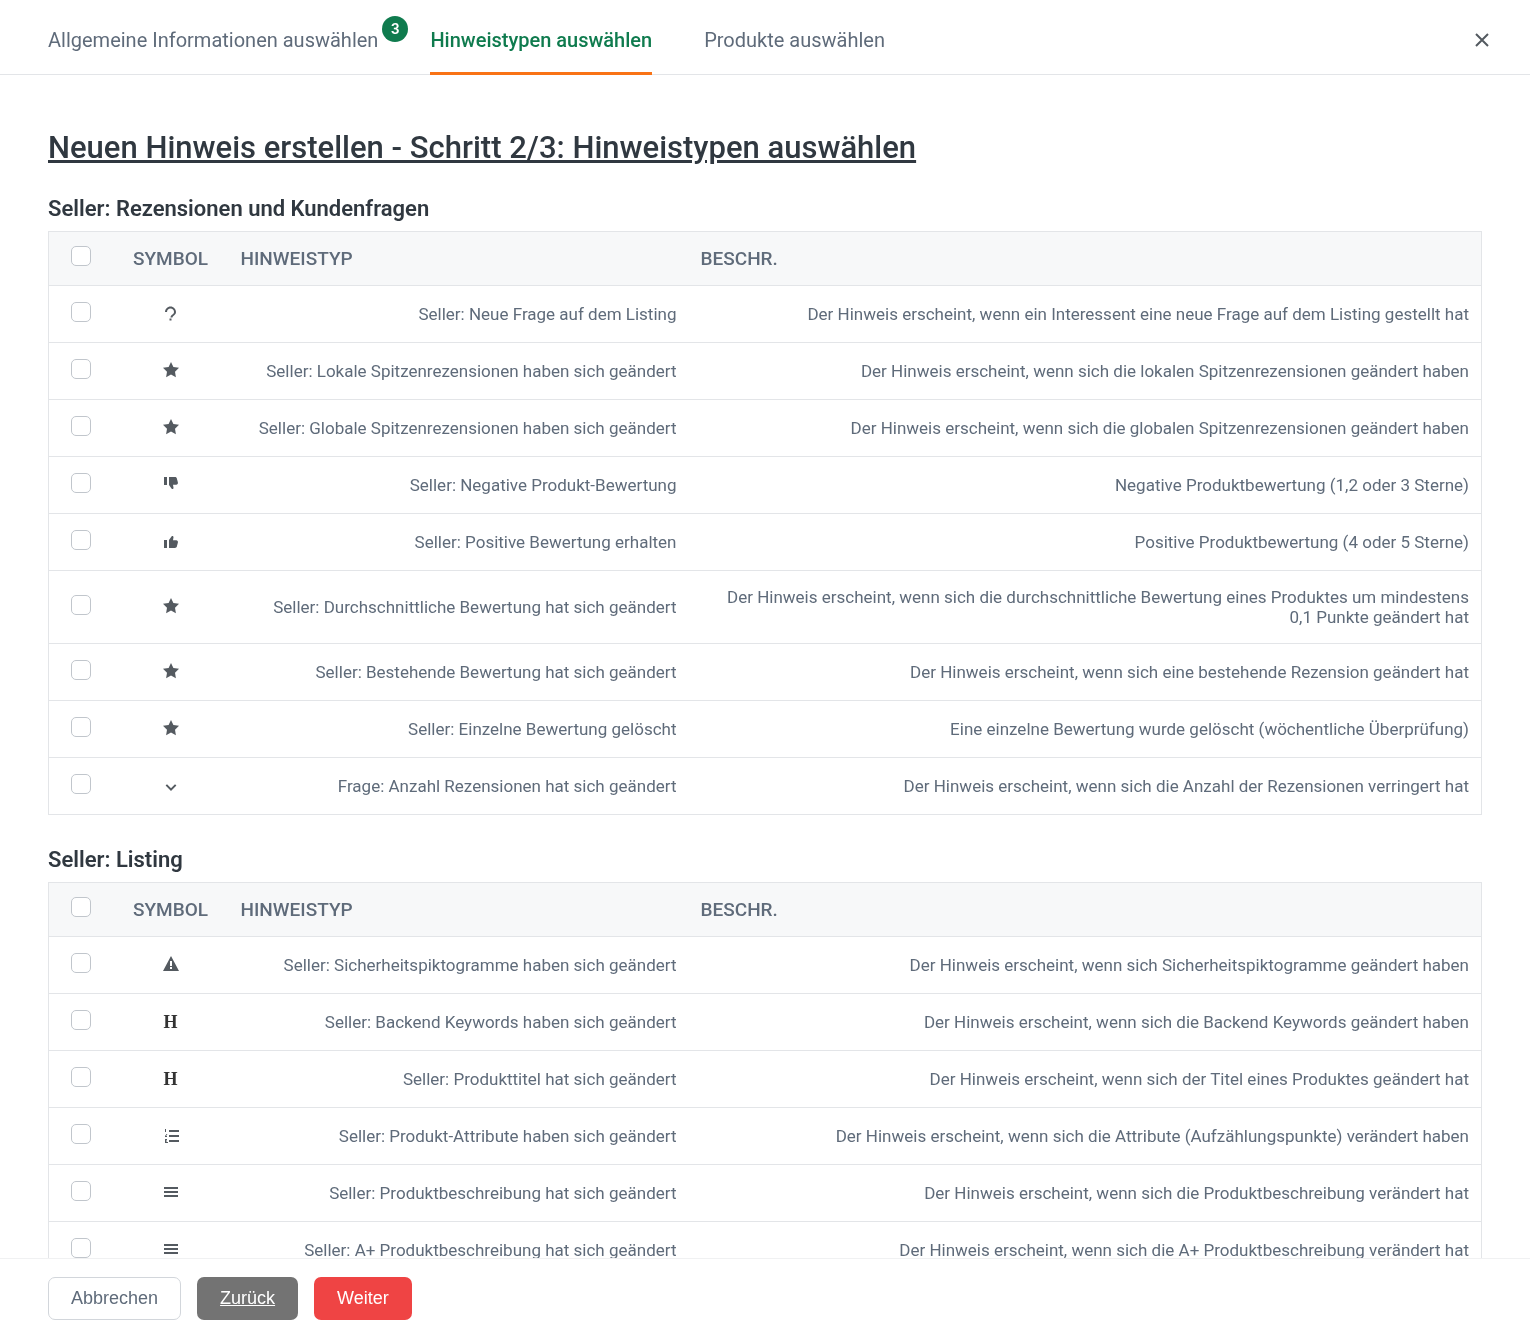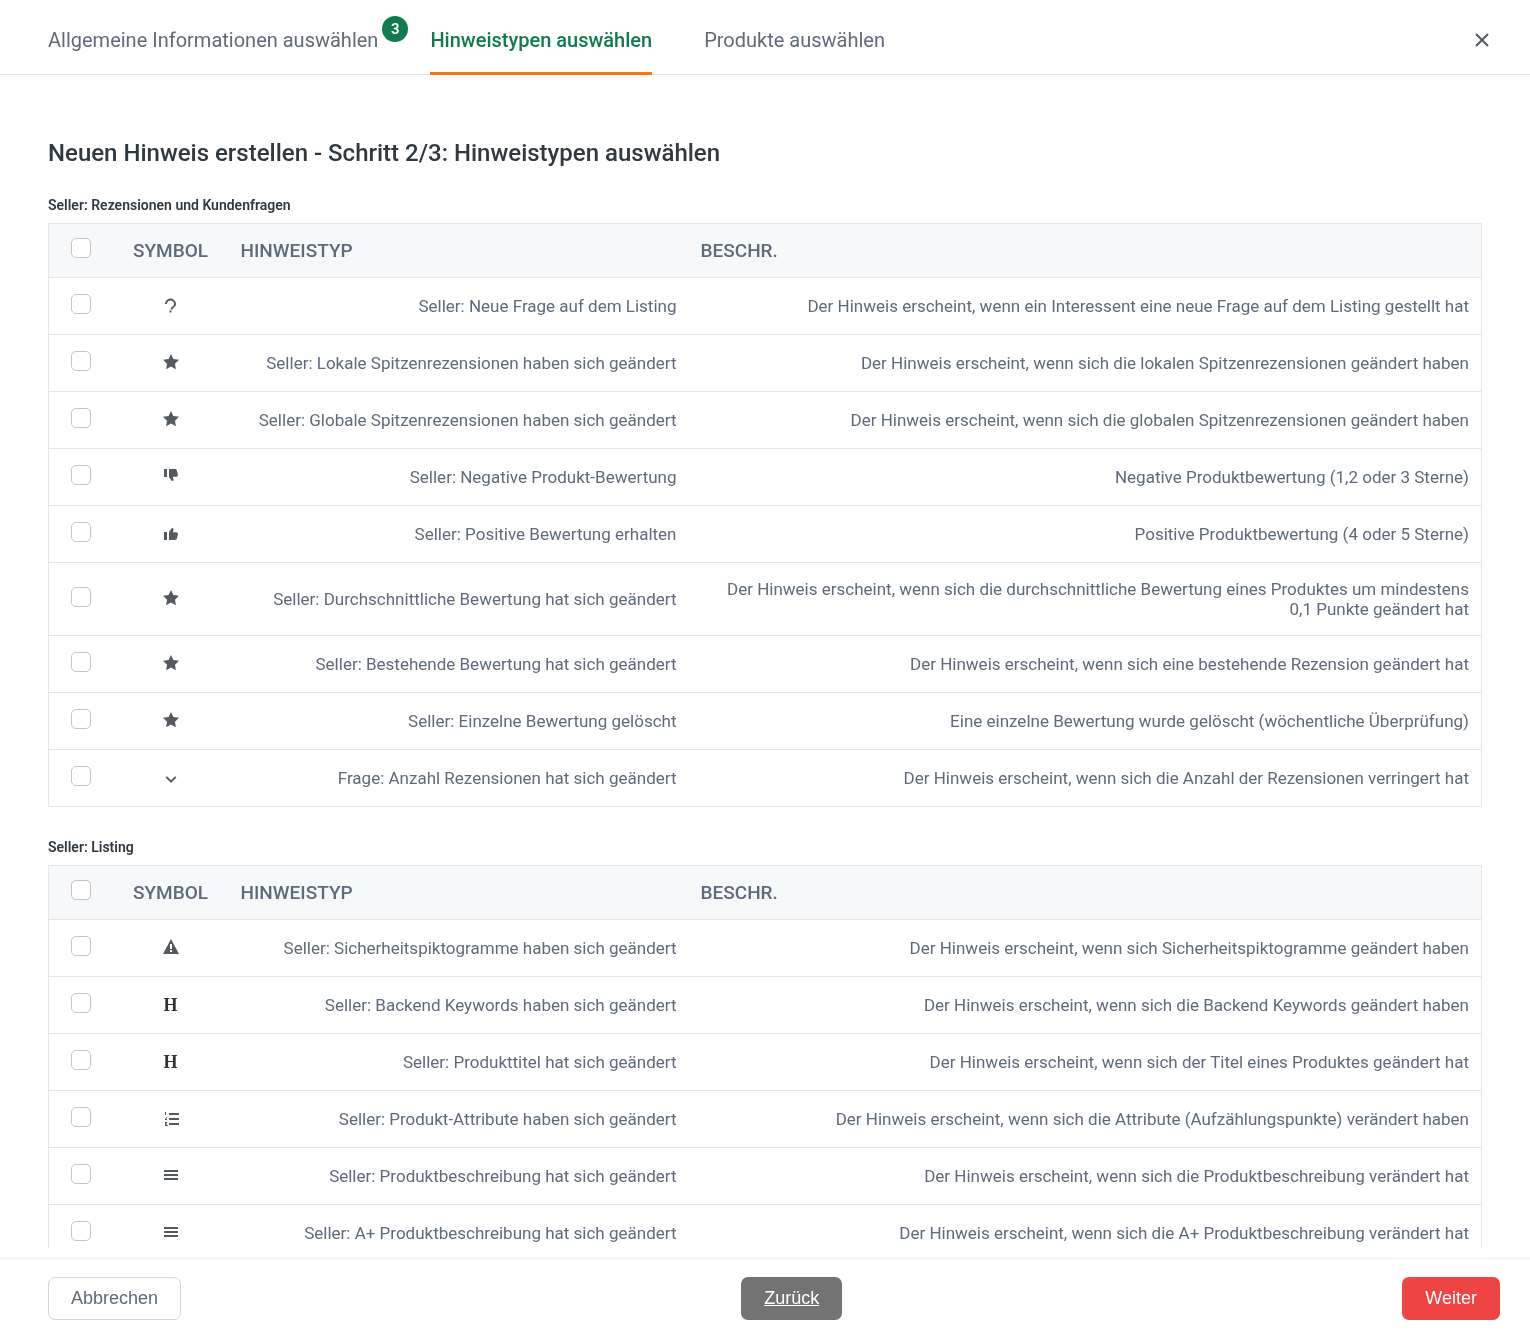--- a/index.html
+++ b/index.html
@@ -1,38 +1,38 @@
 <!DOCTYPE html>
 <html><head>
 <meta charset="utf-8">
 <style>
   * { box-sizing: border-box; }
   html, body { margin: 0; padding: 0; font-family: -apple-system, BlinkMacSystemFont, "Segoe UI", Roboto, "Helvetica Neue", Arial, sans-serif; background: #fff; }
-  .modal { position: relative; width: 100%; height: 100vh; display: flex; flex-direction: column; gap: 10px; }
+  .modal { position: relative; width: 100%; height: 100vh; display: flex; flex-direction: column; }
   .close-btn { position: absolute; top: 30px; right: 38px; width: 20px; height: 20px; cursor: pointer; color: #9aa0a6; display:flex; align-items:center; justify-content:center; }
   .close-btn svg { width: 16px; height: 16px; }
   .tabs { display: flex; gap: 52px; padding: 0 48px; border-bottom: 1px solid #e3e5e8; margin-top: 28px; }
   .tab { padding: 0 0 20px 0; font-size: 20px; color: #5f6b7a; position: relative; cursor: pointer; }
   .tab.active { color: #0f7b4e; font-weight: 500; border-bottom: 3px solid #f97316; margin-bottom: -1px; }
   .badge { position: absolute; top: -12px; right: -30px; background: #0f7b4e; color: #fff; border-radius: 50%; width: 26px; height: 26px; display: flex; align-items: center; justify-content: center; font-size: 15px; font-weight: 600; }
   .content { flex: 1; overflow-y: auto; padding: 0 48px 20px 48px; }
   .content::-webkit-scrollbar { width: 10px; }
   .content::-webkit-scrollbar-thumb { background: #c1c6cc; border-radius: 5px; }
-  .heading { font-size: 24px; font-weight: 500; color: #303840; margin: 54px 0 30px 0; }
-  .section-title { font-size: 14px; font-weight: 600; color: #303840; margin: 0 0 10px 0; }
+  .heading { font-size: 31px; font-weight: 500; color: #303840; margin: 54px 0 30px 0; text-decoration: underline; }
+  .section-title { font-size: 22px; font-weight: 600; color: #303840; margin: 0 0 10px 0; }
   table { width: 100%; border-collapse: collapse; border: 1px solid #e3e5e8; margin-bottom: 32px; }
   th { text-align: left; font-size: 19px; font-weight: 500; color: #5f6b7a; padding: 14px 12px; background: #f7f8f9; border-bottom: 1px solid #e3e5e8; }
   td { padding: 16px 12px; font-size: 17px; color: #5f6b7a; border-top: 1px solid #e3e5e8; vertical-align: middle; text-align: right; }
   .col-check { width: 64px; text-align: center; }
   .col-symbol { width: 116px; text-align: center; }
   .col-type { width: 460px; }
   .checkbox { width: 20px; height: 20px; border: 1.5px solid #c1c6cc; border-radius: 5px; display: inline-block; cursor: pointer; background:#fff; }
   .icon { display: inline-flex; align-items: center; justify-content: center; width: 20px; height: 20px; color: #545a60; }
   .icon svg { width: 18px; height: 18px; fill: currentColor; }
-  .footer { display: flex; justify-content: space-between; gap: 16px; padding: 18px 30px 18px 48px; border-top: 1px solid #f0f1f2; background:#fff; }
+  .footer { display: flex; justify-content: flex-start; gap: 16px; padding: 18px 30px 18px 48px; border-top: 1px solid #f0f1f2; background:#fff; }
   .btn { padding: 10px 22px; font-size: 18px; border-radius: 7px; cursor: pointer; font-weight: 500; border:1px solid transparent; }
   .btn-secondary { background: #fff; border: 1px solid #d2d6db; color: #5f6b7a; }
   .btn-warning { background: #737373; color: #fff; text-decoration: underline; }
   .btn-primary { background: #ef4444; color: #fff; }
   .h-letter { font-family: Georgia, 'Times New Roman', serif; font-weight: 700; font-size: 18px; color:#333;}
 </style>
 </head>
 <body>
 
 <svg width="0" height="0" style="position:absolute">

